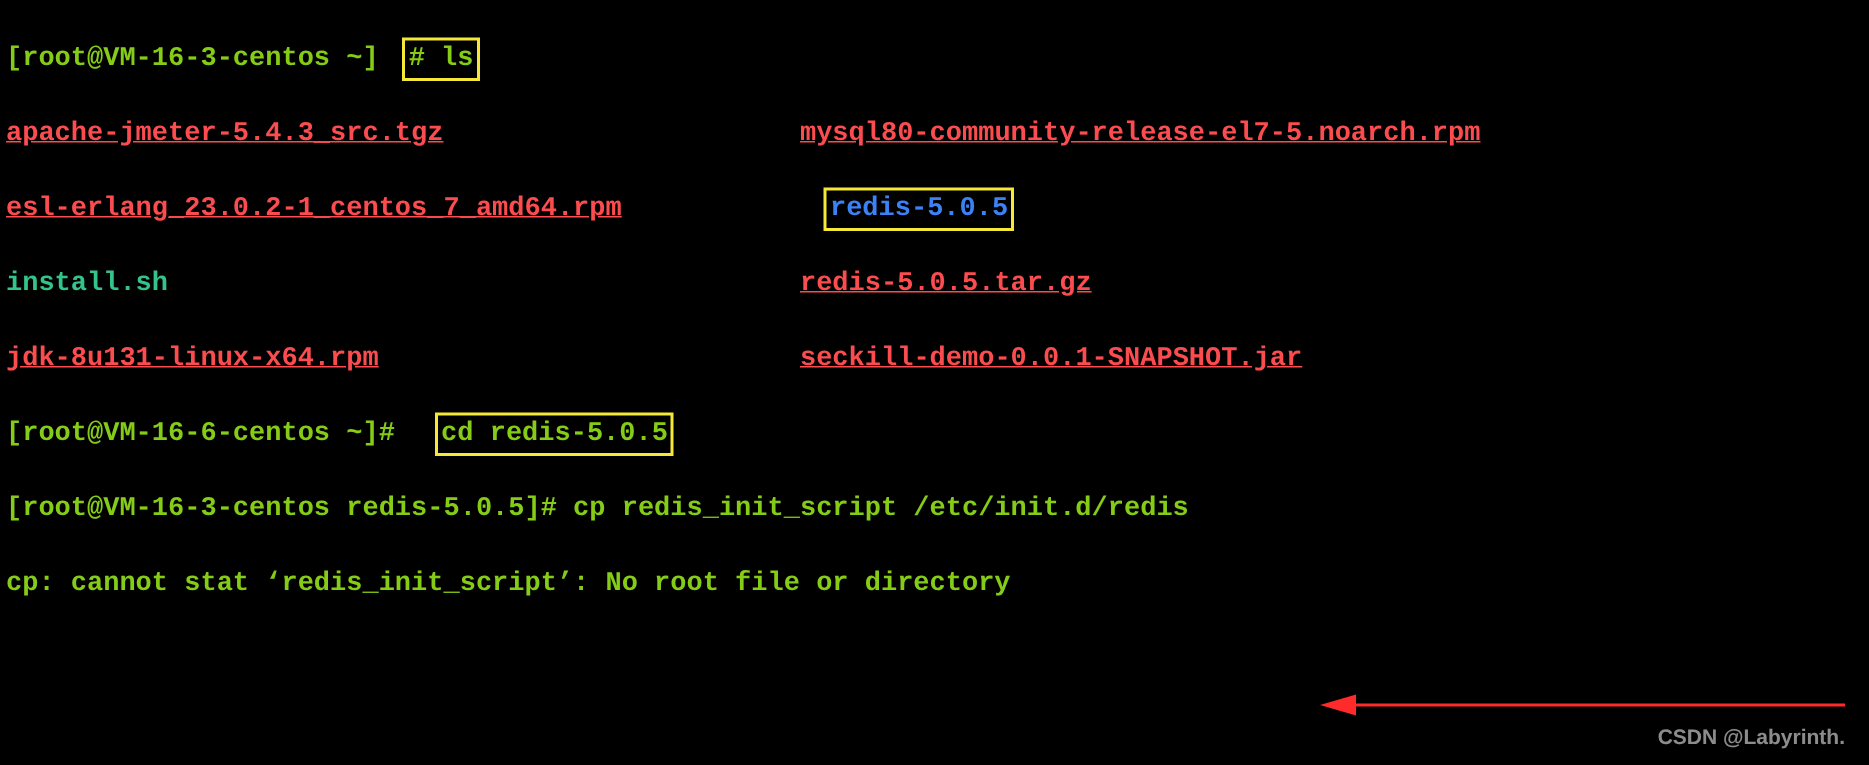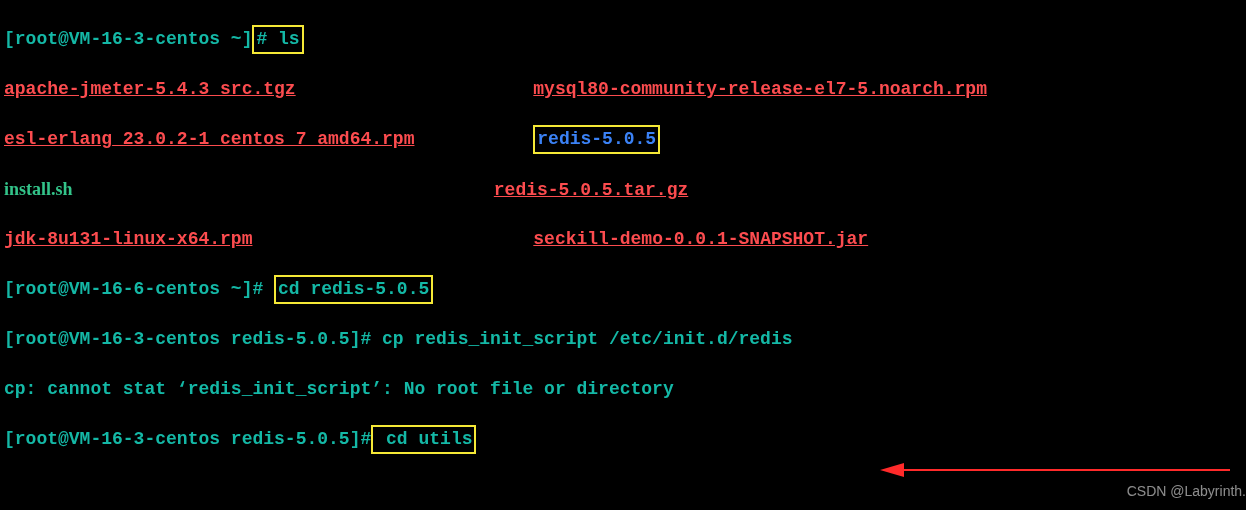--- a/index.html
+++ b/index.html
@@ -14,58 +14,57 @@
     height: 510px;
     overflow: hidden;
     position: relative;
     font-weight: bold;
   }
   .term {
     padding: 2px 4px;
     white-space: pre;
   }
   .line { display: block; height: 25px; }
-  .white { color: #14b8a6; }
+  .white { color: #84cc16; }
   .red   { color: #fc4c4f; text-decoration: underline; }
   .blue  { color: #3b82f6; }
-  .green { color: #33c48a; font-family: Liberation Serif, serif; }
+  .green { color: #33c48a; }
   .hlbox {
     border: 2px solid #f5e836;
     padding: 0 2px;
-    margin: -2px 0;
+    margin: -2px 16px;
     display: inline-block;
   }
   .arrow {
     position: absolute;
     color: #ff2a2a;
     pointer-events: none;
   }
   .watermark {
     position: absolute;
-    right: 0;
+    right: 16px;
     bottom: 6px;
     color: rgba(255,255,255,0.55);
     font-size: 14px;
-    font-weight: normal;
+    font-weight: bold;
     font-family: sans-serif;
   }
 </style>
 </head>
 <body>
 
 <div class="term">
 <span class="line"><span class="white">[root@VM-16-3-centos ~]</span><span class="hlbox white"># ls</span></span>
 <span class="line"><span class="red">apache-jmeter-5.4.3_src.tgz</span><span class="white">                      </span><span class="red">mysql80-community-release-el7-5.noarch.rpm</span></span>
 <span class="line"><span class="red">esl-erlang_23.0.2-1_centos_7_amd64.rpm</span><span class="white">           </span><span class="hlbox blue">redis-5.0.5</span></span>
 <span class="line"><span class="green">install.sh</span><span class="white">                                       </span><span class="red">redis-5.0.5.tar.gz</span></span>
 <span class="line"><span class="red">jdk-8u131-linux-x64.rpm</span><span class="white">                          </span><span class="red">seckill-demo-0.0.1-SNAPSHOT.jar</span></span>
 <span class="line"><span class="white">[root@VM-16-6-centos ~]# </span><span class="hlbox white">cd redis-5.0.5</span></span>
 <span class="line white">[root@VM-16-3-centos redis-5.0.5]# cp redis_init_script /etc/init.d/redis</span>
 <span class="line white">cp: cannot stat ‘redis_init_script’: No root file or directory</span>
-<span class="line"><span class="white">[root@VM-16-3-centos redis-5.0.5]#</span><span class="hlbox white"> cd utils</span></span>
 
 
 
 
 
 
 
 
 
 </div>

